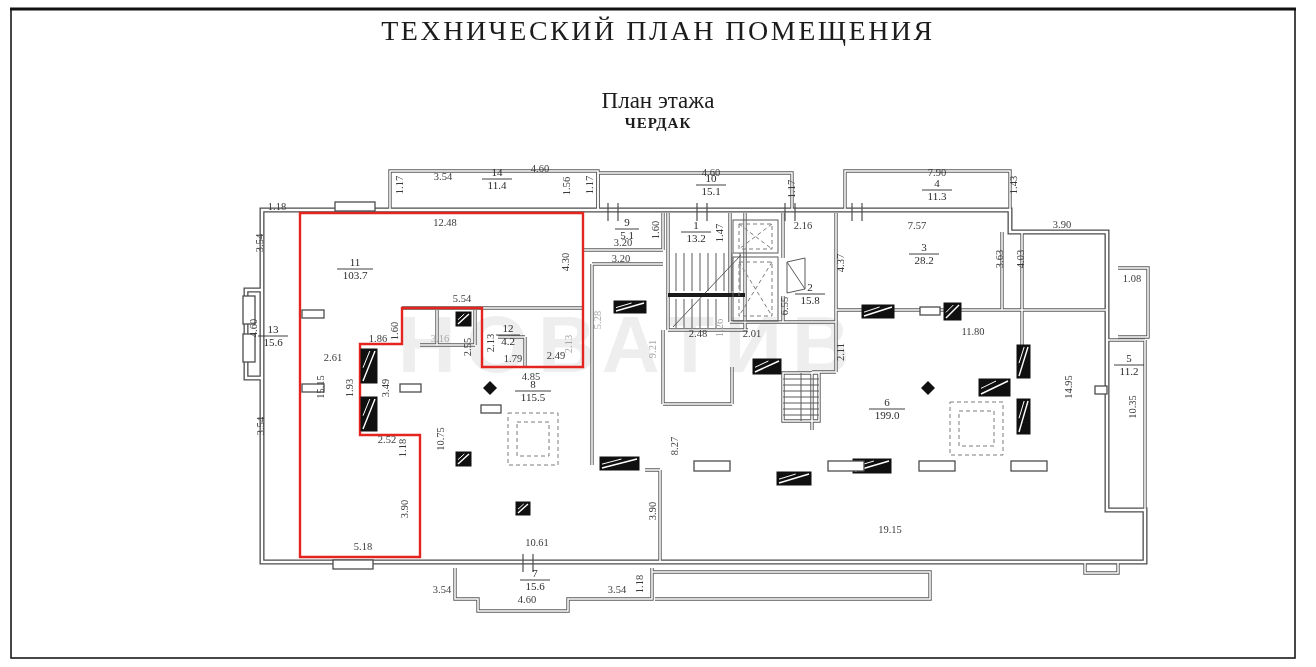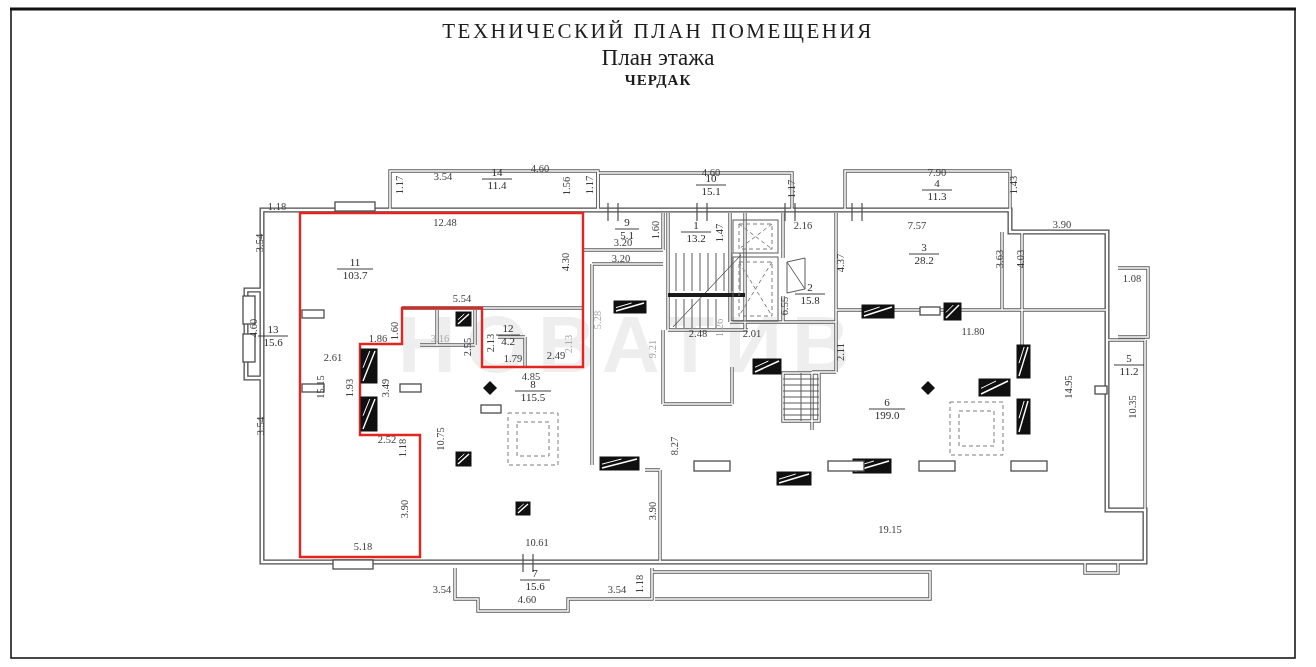--- a/index.html
+++ b/index.html
@@ -1,20 +1,20 @@
 <!DOCTYPE html>
 <html><head>
 <meta charset="utf-8">
 <style>
   html,body{margin:0;padding:0;background:#fff;}
   .page{position:relative;width:1316px;height:667px;background:#fff;overflow:hidden;
         font-family:"Liberation Serif", "DejaVu Serif", serif;}
   .titleblock{position:absolute;top:18px;left:0;width:1316px;text-align:center;color:#1c1c1c;}
-  .t1{font-size:21px;letter-spacing:2.5px;line-height:26px;}
-  .t2{font-size:23px;line-height:27px;}
+  .t1{font-size:28px;letter-spacing:2.5px;line-height:26px;}
+  .t2{font-size:23px;line-height:27px;margin-top:43px;}
   .t3{font-size:15px;letter-spacing:1px;line-height:19px;font-weight:bold;}
   svg{position:absolute;top:0;left:0;}
   .walls-heavy path{stroke:#4d4d4d;stroke-width:5;fill:none;stroke-linecap:butt;}
   .walls-light path{stroke:#5a5a5a;stroke-width:3.4;fill:none;stroke-linecap:butt;}
   .core-heavy path{stroke:#ffffff;stroke-width:2.4;fill:none;}
   .core-light path{stroke:#ffffff;stroke-width:1.5;fill:none;}
   .thin{stroke:#5a5a5a;stroke-width:1;fill:none;}
   .dash{stroke:#7d7d7d;stroke-width:1;fill:none;stroke-dasharray:4 3;}
   .redline{fill:none;stroke-width:2.4;}
   .dimtxt{font-size:10.5px;font-family:"Liberation Serif","DejaVu Serif",serif;}

